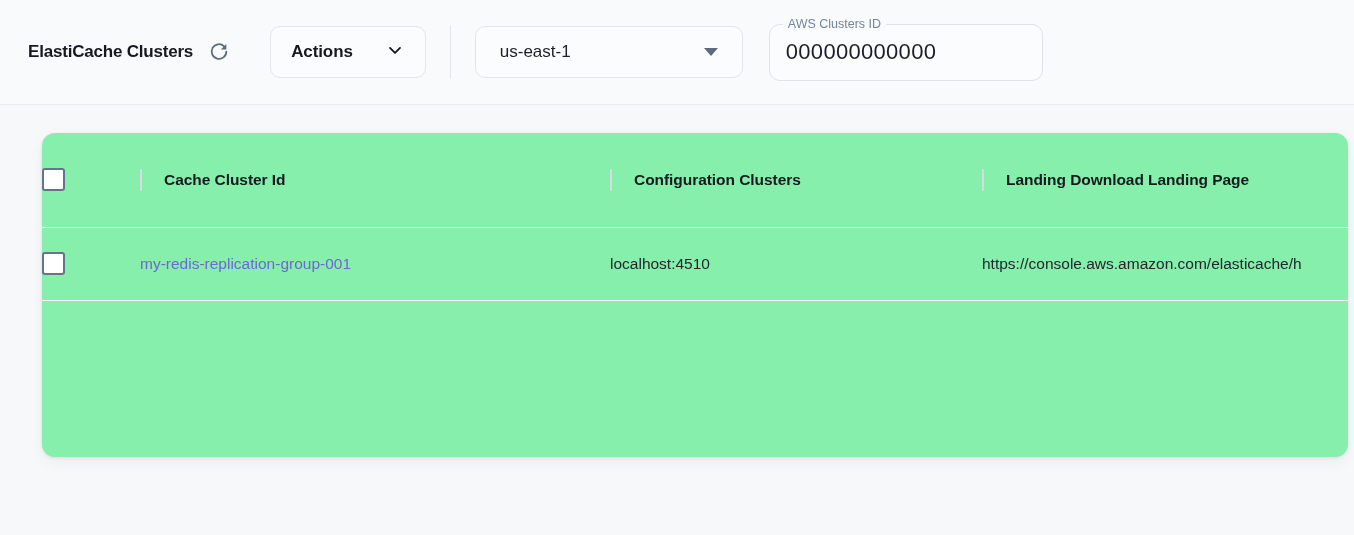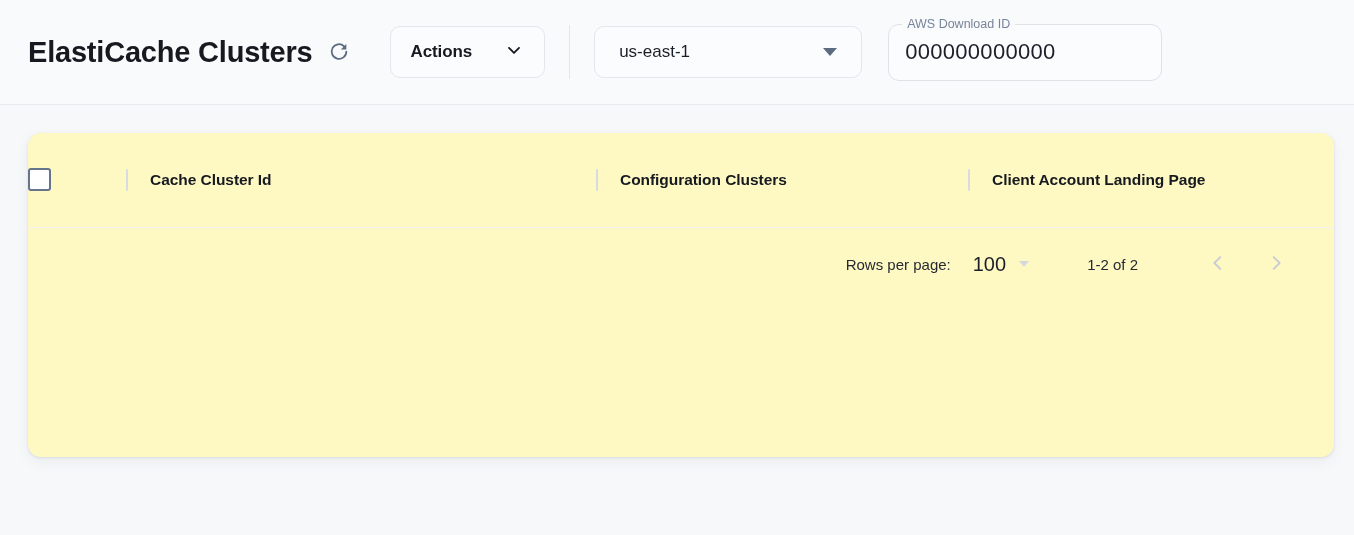--- a/index.html
+++ b/index.html
@@ -21,21 +21,21 @@
     height: 105px;
     box-sizing: border-box;
     border-bottom: 1px solid #e8eaee;
     background: #f9fafb;
     display: flex;
     align-items: center;
     padding: 0 20px 0 28px;
   }
 
   .page-title {
-    font-size: 29px;
+    font-size: 17px;
     font-weight: bold;
     letter-spacing: -0.2px;
     color: #16191f;
     white-space: nowrap;
   }
 
   .refresh-btn {
     width: 34px;
     height: 34px;
     margin-left: 9px;
@@ -147,26 +147,26 @@
   }
   .account-field .value {
     font-size: 22px;
     color: #1b1f28;
     letter-spacing: 0.3px;
   }
 
   
   .card {
     position: absolute;
-    left: 28px;
+    left: 42px;
     top: 133px;
     width: 1306px;
     height: 324px;
     box-sizing: border-box;
-    background: #fef9c3;
+    background: #86efac;
     border-radius: 13px;
     box-shadow: 0 1px 3px rgba(25,35,55,0.10), 0 5px 16px rgba(25,35,55,0.05);
     overflow: hidden;
   }
 
   table.grid {
     width: 100%;
     border-collapse: collapse;
     table-layout: fixed;
   }
@@ -313,21 +313,21 @@
   </div>
 
   <div class="vdivider"></div>
 
   <div class="region-select">
     <span class="value">us-east-1</span>
     <span class="caret-down"></span>
   </div>
 
   <div class="account-field">
-    <span class="legend">AWS Download ID</span>
+    <span class="legend">AWS Clusters ID</span>
     <span class="value">000000000000</span>
   </div>
 
 </div>
 
 <div class="card">
 
   <table class="grid">
     <colgroup>
       <col class="c-check">
@@ -349,50 +349,38 @@
         </th>
         <th>
           <div class="th-inner">
             <span class="col-sep"></span>
             <span class="th-label">Configuration Clusters</span>
           </div>
         </th>
         <th>
           <div class="th-inner">
             <span class="col-sep"></span>
-            <span class="th-label">Client Account Landing Page</span>
+            <span class="th-label">Landing Download Landing Page</span>
           </div>
         </th>
       </tr>
     </thead>
 
     <tbody>
+      <tr>
+        <td class="cb-cell">
+          <span class="checkbox"></span>
+        </td>
+        <td class="pad-l">
+          <a class="cluster-link">my-redis-replication-group-001</a>
+        </td>
+        <td class="pad-l">
+          <span class="cell-text">localhost:4510</span>
+        </td>
+        <td class="pad-l">
+          <span class="cell-text">https://console.aws.amazon.com/elasticache/h</span>
+        </td>
+      </tr>
     </tbody>
   </table>
 
-  <div class="pagination">
-    <span class="rpp-label">Rows per page:</span>
-
-    <div class="rpp-select">
-      <span class="rpp-value">100</span>
-      <span class="caret-sm"></span>
-    </div>
-
-    <span class="range-text">1-2 of 2</span>
-
-    <button class="page-btn">
-      <span>
-        <svg width="22" height="22" viewBox="0 0 24 24" fill="none" stroke="#c8ccd3" stroke-width="2" stroke-linecap="round" stroke-linejoin="round">
-          <polyline points="14.5,5.5 8,12 14.5,18.5"></polyline>
-        </svg>
-      </span>
-    </button>
-
-    <button class="page-btn">
-      <span>
-        <svg width="22" height="22" viewBox="0 0 24 24" fill="none" stroke="#c8ccd3" stroke-width="2" stroke-linecap="round" stroke-linejoin="round">
-          <polyline points="9.5,5.5 16,12 9.5,18.5"></polyline>
-        </svg>
-      </span>
-    </button>
-  </div>
 
 </div>
 
 </body></html>

